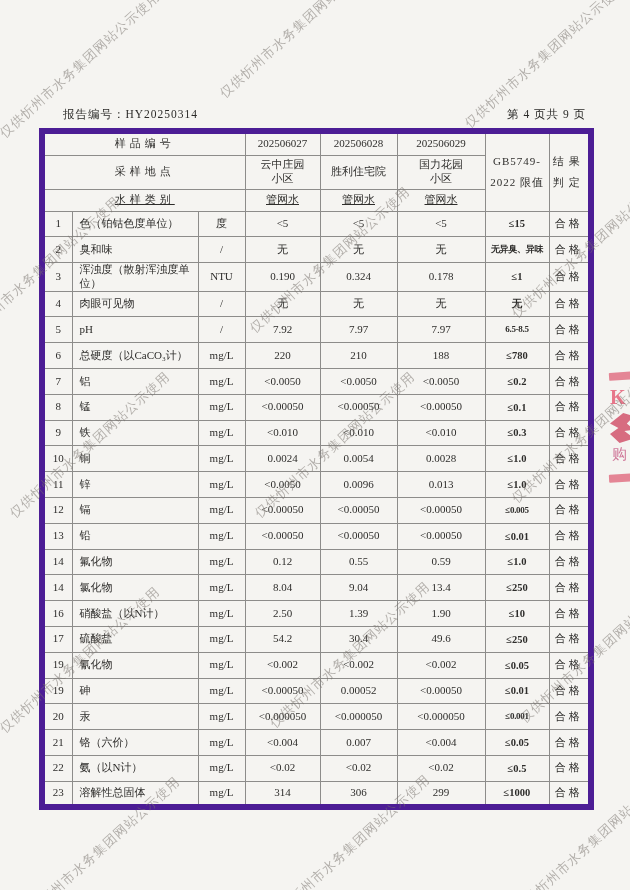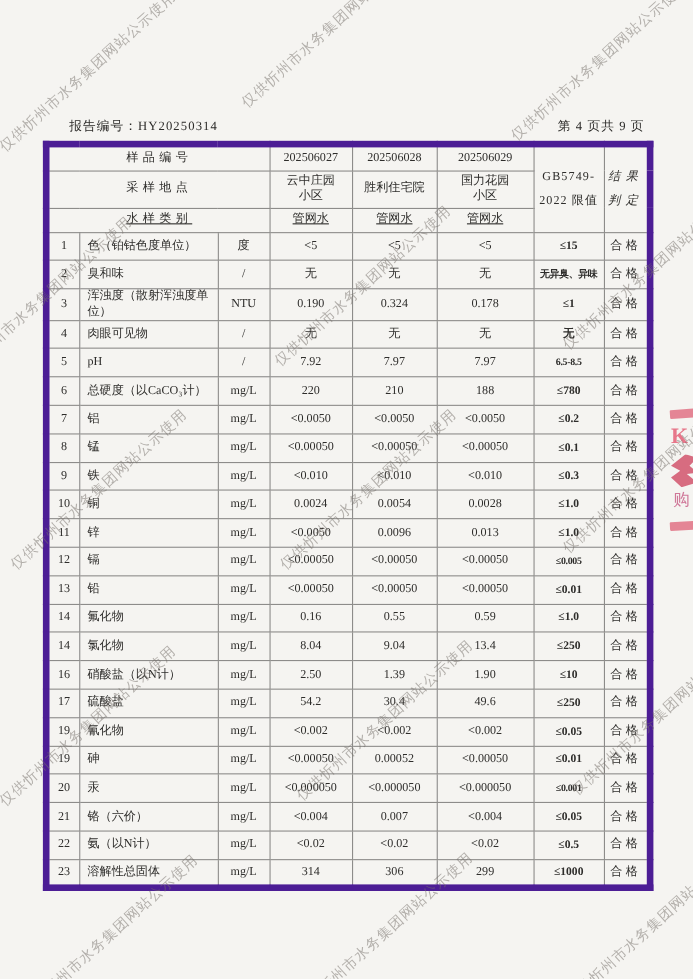--- a/index.html
+++ b/index.html
@@ -38,21 +38,21 @@
   thead tr.h2{height:34px;}
   thead tr.h3{height:22px;text-decoration:underline;}
   tbody tr{height:25.8px;}
   .lbl{letter-spacing:4px;}
   .pre{white-space:pre-line;}
   .c-name{text-align:left !important;padding-left:7px !important;}
   .c-limit{font-size:10.5px;font-weight:bold;}
   .c-limit.tight{font-size:9px;letter-spacing:-0.3px;padding:0 1px !important;text-align:center;}
   .c-result{letter-spacing:3px;}
   .h-limit{letter-spacing:1px;line-height:1.9 !important;}
-  .h-result{letter-spacing:5px;line-height:1.9 !important;font-style:italic;}
+  .h-result{letter-spacing:5px;line-height:1.9 !important;}
   
   .wm-layer{position:absolute;inset:0;z-index:5;pointer-events:none;}
   .wm{
     position:absolute;white-space:nowrap;
     transform:translate(-50%,-50%) rotate(-42deg);
     font-size:13px;letter-spacing:1px;
     color:rgba(118,114,108,0.52);
   }
   
   .stamp{position:absolute;top:372px;right:-6px;width:36px;height:128px;z-index:4;}
@@ -264,21 +264,21 @@
     <td class="c-val">&lt;0.00050</td>
     <td class="c-val">&lt;0.00050</td>
     <td class="c-val">&lt;0.00050</td>
     <td class="c-limit">≤0.01</td>
     <td class="c-result">合格</td>
   </tr>
         <tr>
     <td class="c-no">14</td>
     <td class="c-name">氟化物</td>
     <td class="c-unit">mg/L</td>
-    <td class="c-val">0.16</td>
+    <td class="c-val">0.12</td>
     <td class="c-val">0.55</td>
     <td class="c-val">0.59</td>
     <td class="c-limit">≤1.0</td>
     <td class="c-result">合格</td>
   </tr>
         <tr>
     <td class="c-no">14</td>
     <td class="c-name">氯化物</td>
     <td class="c-unit">mg/L</td>
     <td class="c-val">8.04</td>

